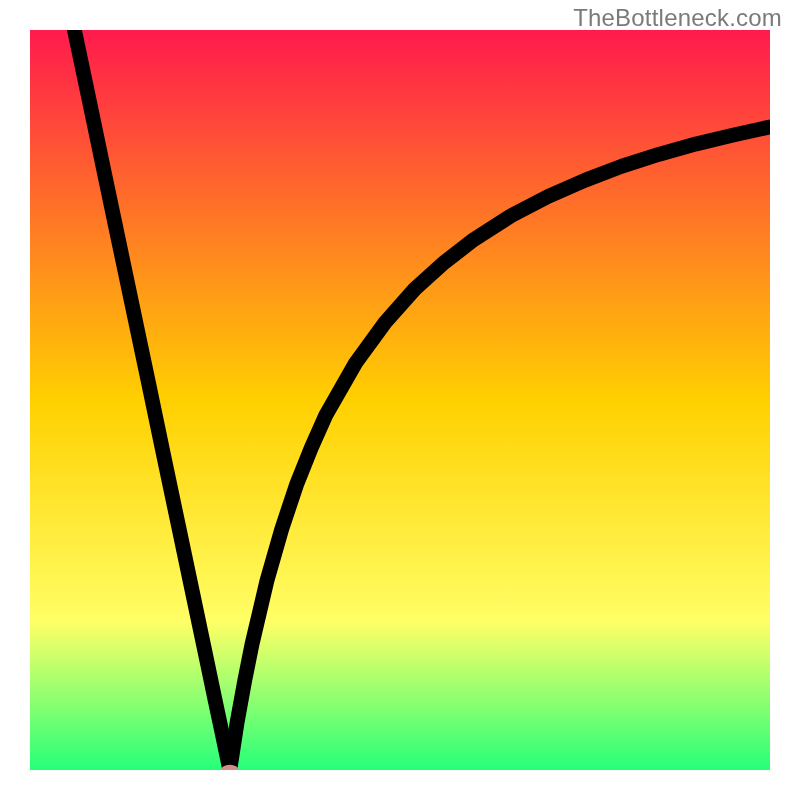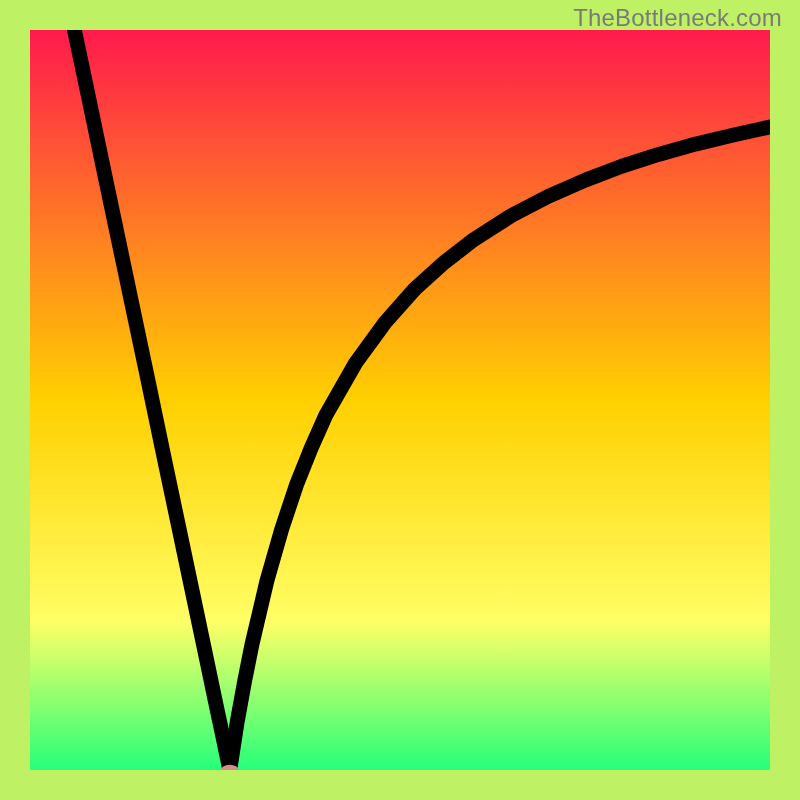--- a/index.html
+++ b/index.html
@@ -8,21 +8,21 @@
     width: 800px;
     height: 800px;
     background: #000;
     overflow: hidden;
     font-family: Arial, Helvetica, sans-serif;
   }
   .frame {
     position: relative;
     width: 800px;
     height: 800px;
-    background: #bef264;
+    background: #ffffff;
   }
   .watermark {
     position: absolute;
     top: 4px;
     right: 18px;
     color: #7a7a7a;
     font-size: 24px;
     font-weight: 500;
     letter-spacing: 0.2px;
     z-index: 10;

